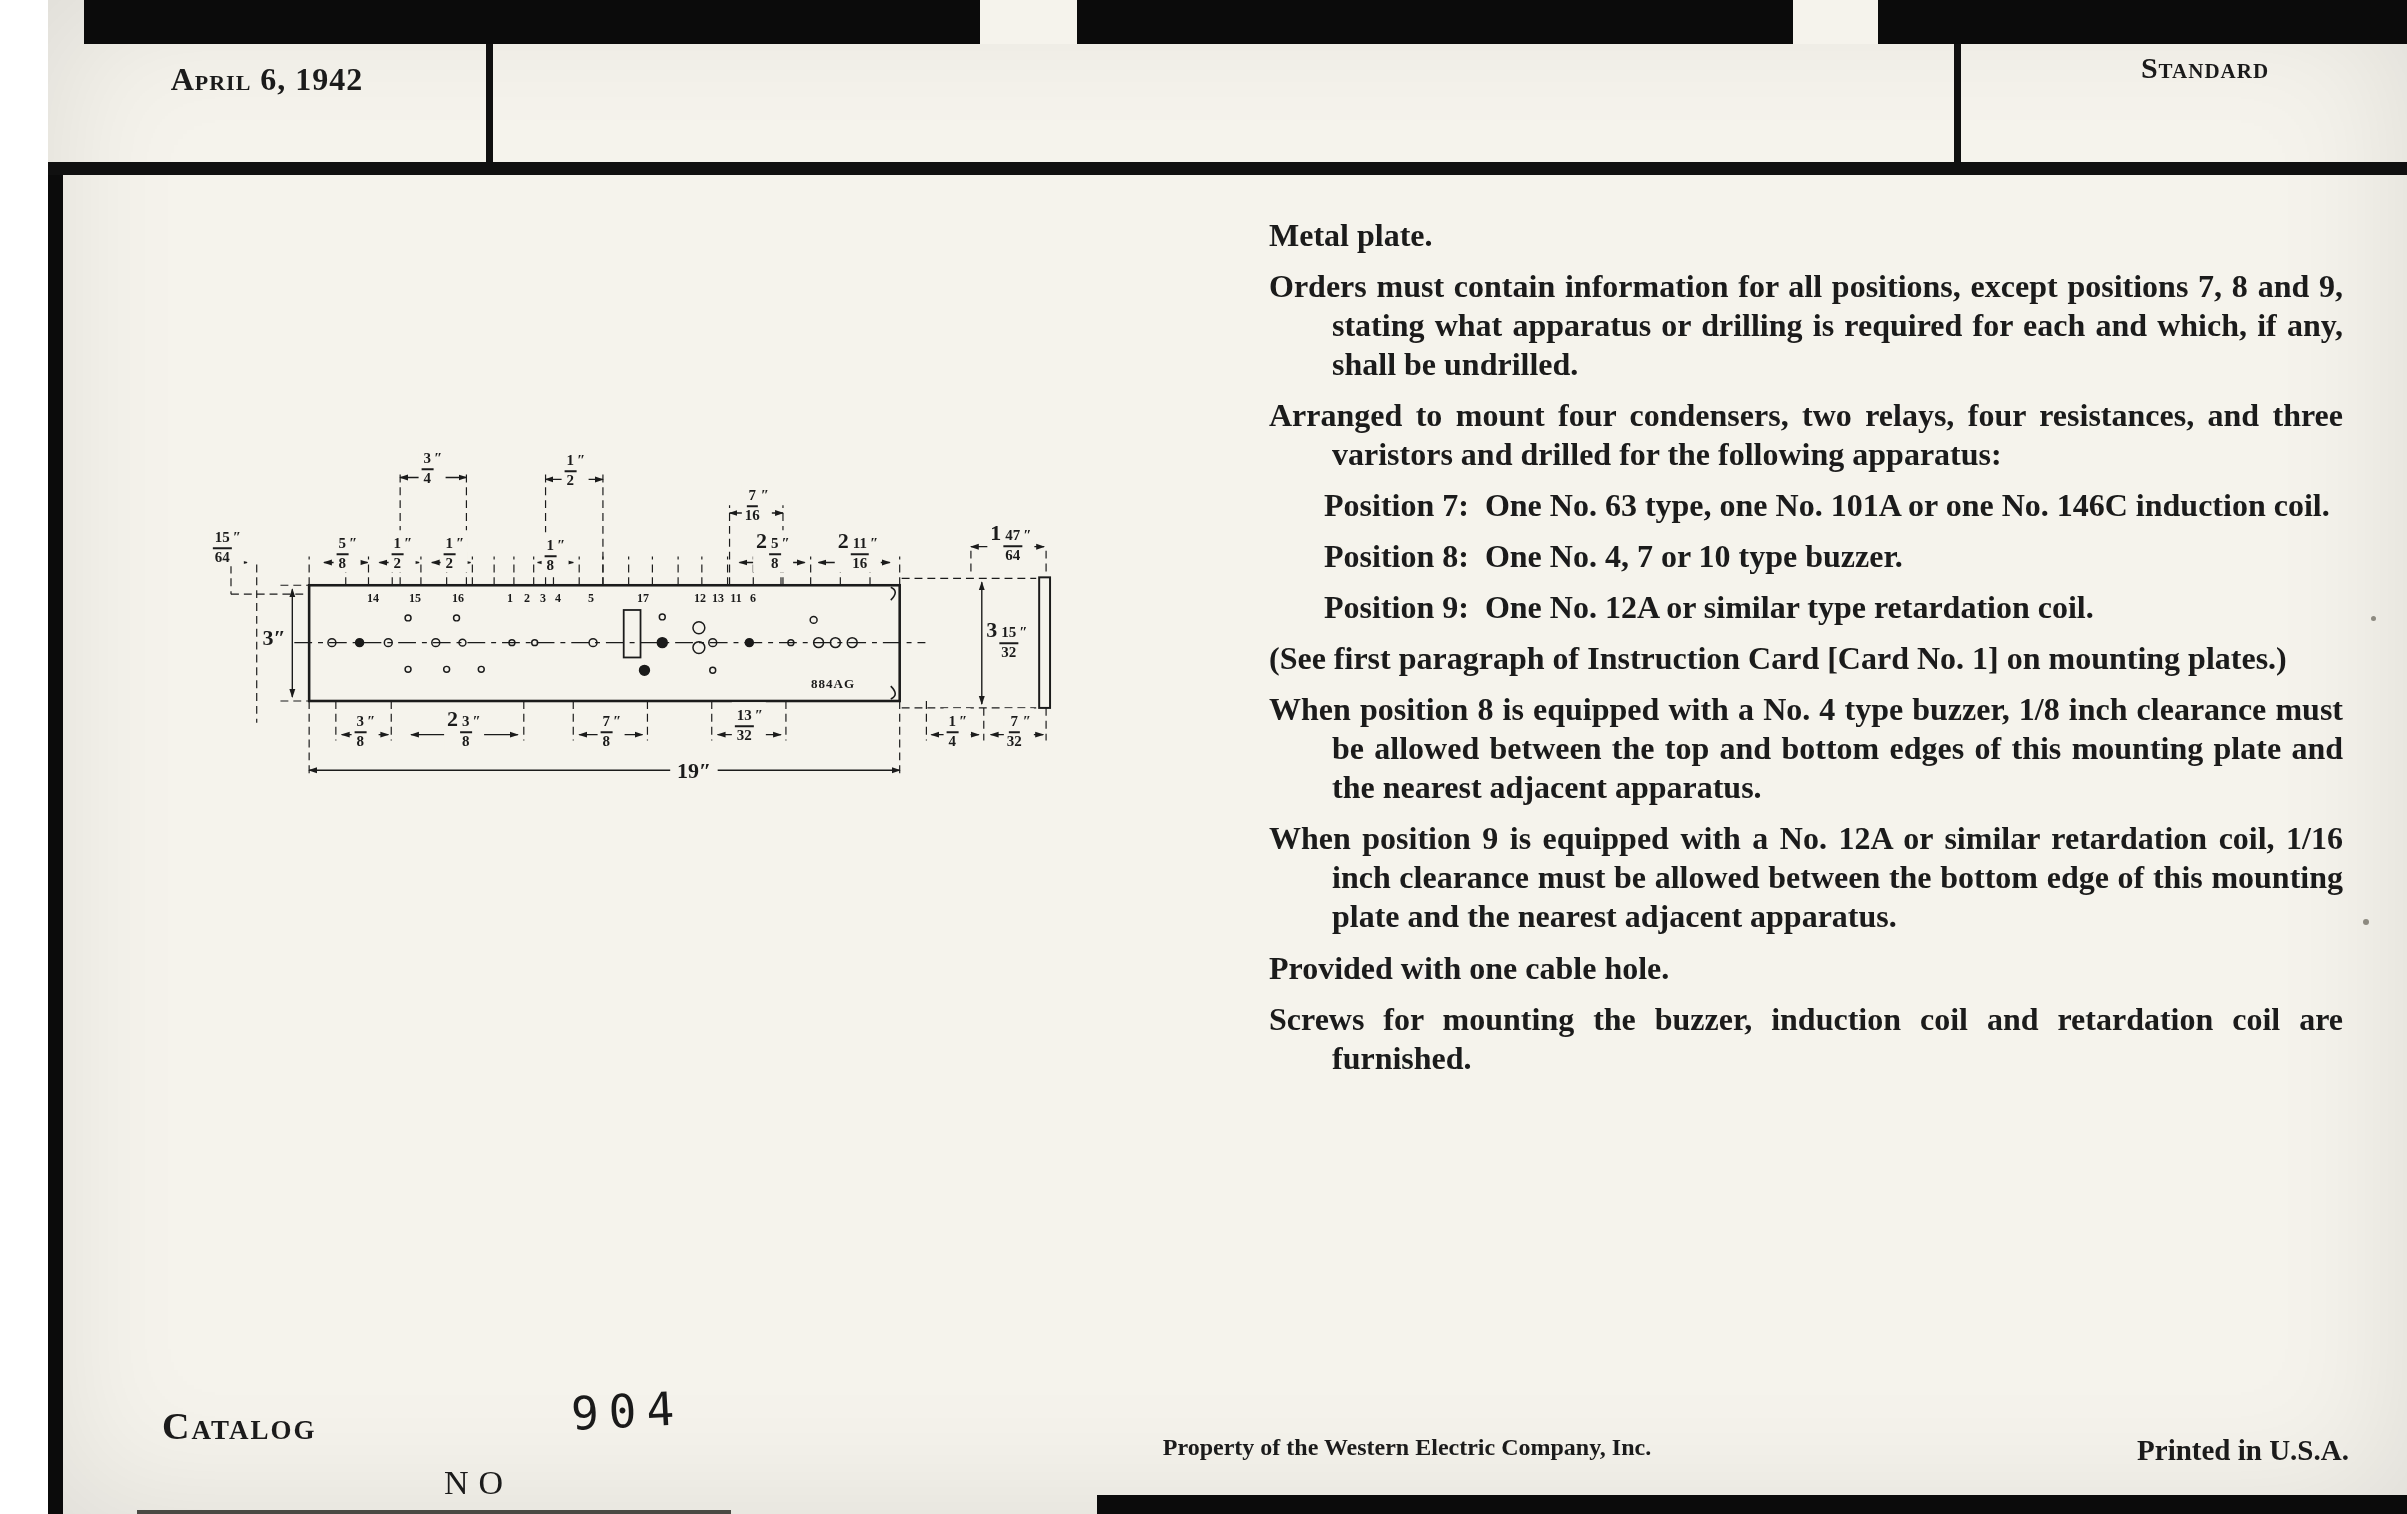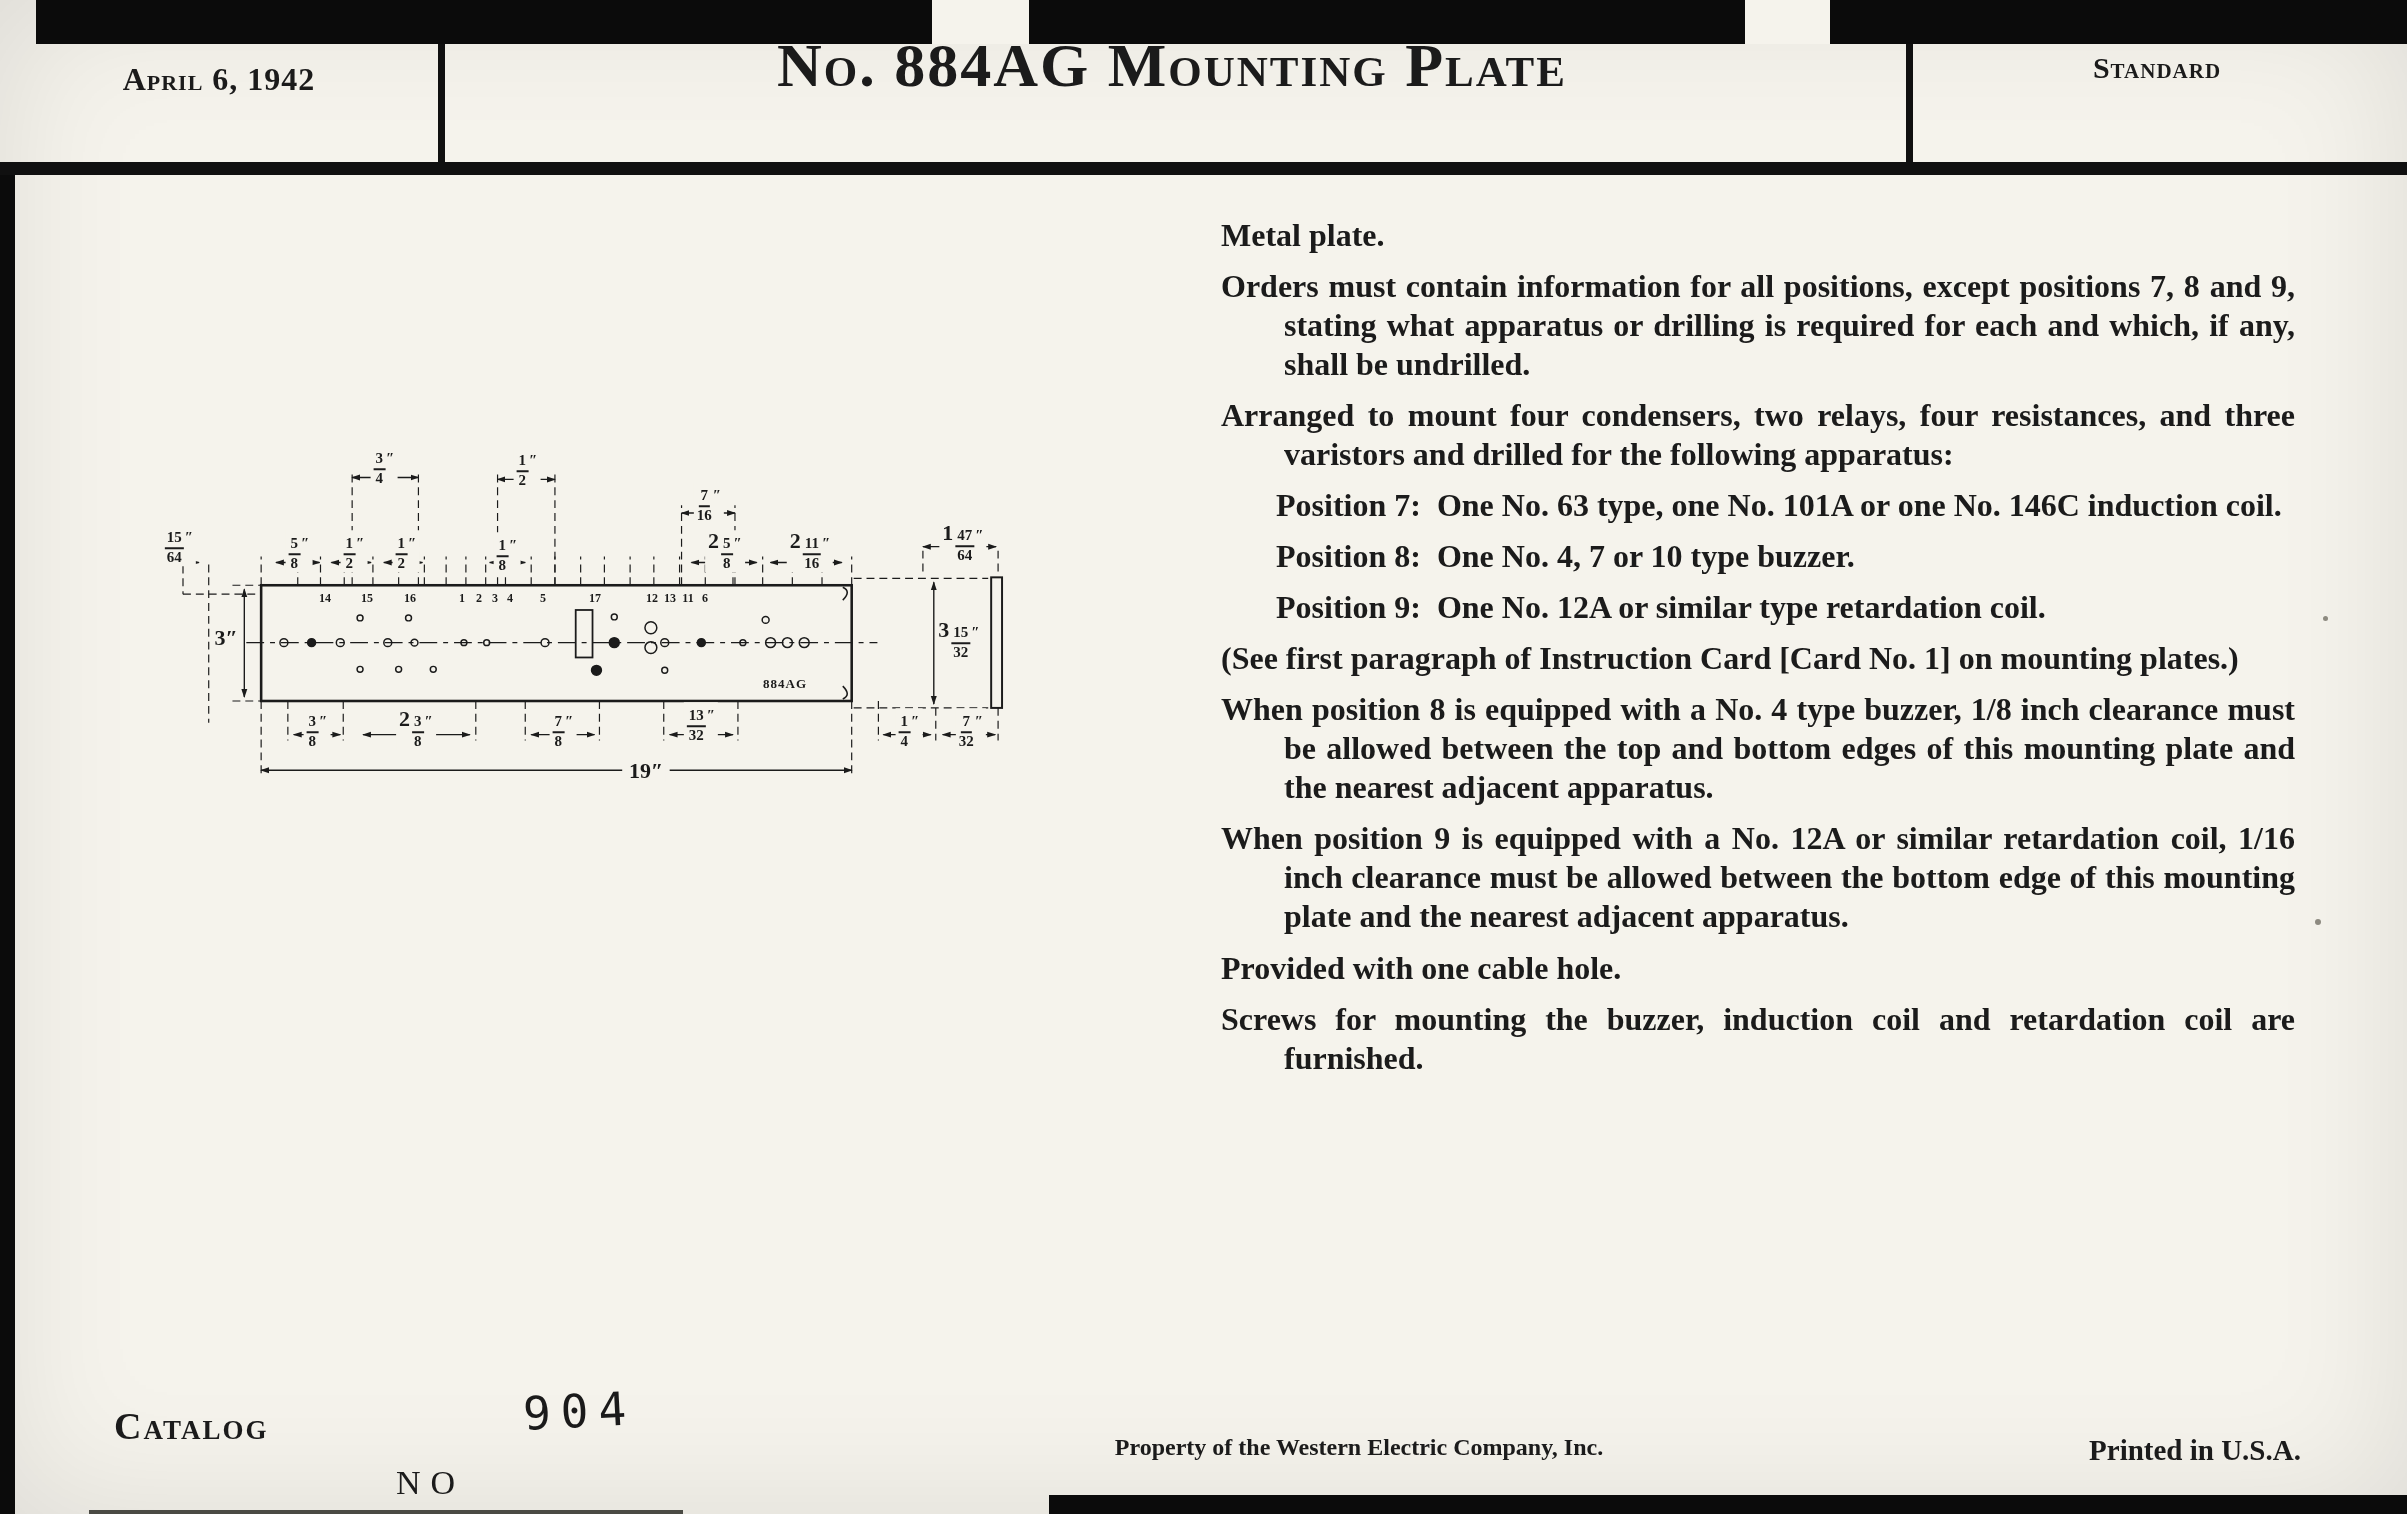--- a/index.html
+++ b/index.html
@@ -1,20 +1,20 @@
 <!DOCTYPE html>
 <html><head>
 <meta charset="utf-8">
 <style>
   html,body{margin:0;padding:0;}
   body{
     width:2408px;height:1515px;position:relative;background:#ffffff;
     font-family:"Liberation Serif",serif;color:#1b1b1b;overflow:hidden;
   }
-  .page{position:absolute;inset:0;background:#f5f3ec;box-shadow:inset 0 0 139px rgba(0,0,0,.10);}
+  .page{position:absolute;inset:0;background:#f5f3ec;box-shadow:inset 0 0 139px rgba(0,0,0,.10);margin-left:48px;}
   
   .topband{position:absolute;left:36px;top:0;height:44px;right:0;background:#0b0b0b;}
   .topband-gap{position:absolute;top:0;height:44px;background:#f5f3ec;}
   .gap1{left:896px;width:97px;}
   .gap2{left:1709px;width:85px;}
   .leftstripe{position:absolute;left:0;top:175px;width:15px;bottom:0;background:#0b0b0b;}
   .bottomband{position:absolute;left:1049px;right:0;bottom:0;height:20px;background:#0b0b0b;}
   .bottomline{position:absolute;left:89px;width:594px;bottom:0;height:5px;background:#4a4a44;}
   
   .hdr-rule{position:absolute;left:0;top:162px;width:2408px;height:13px;background:#101010;}
@@ -64,21 +64,20 @@
   <div class="topband">
     <div class="topband-gap gap1"></div>
     <div class="topband-gap gap2"></div>
   </div>
   <div class="leftstripe"></div>
   <div class="bottomband"></div>
   <div class="bottomline"></div>
 
   <div class="hdr-date">April 6, 1942</div>
   <div class="divider d1"></div>
-  <h1 class="hdr-title">No. 884AG Mounting Plate</h1>
   <div class="divider d2"></div>
   <div class="hdr-org">
     <div>Standard</div>
   </div>
   <div class="hdr-rule"></div>
 
   <div class="drawing">
     <svg width="891" height="366" viewBox="0 0 900 370">
       <defs>
         <marker id="ar" markerWidth="9" markerHeight="7" refX="8" refY="3" orient="auto-start-reverse" markerUnits="userSpaceOnUse" viewBox="0 0 9 6">

